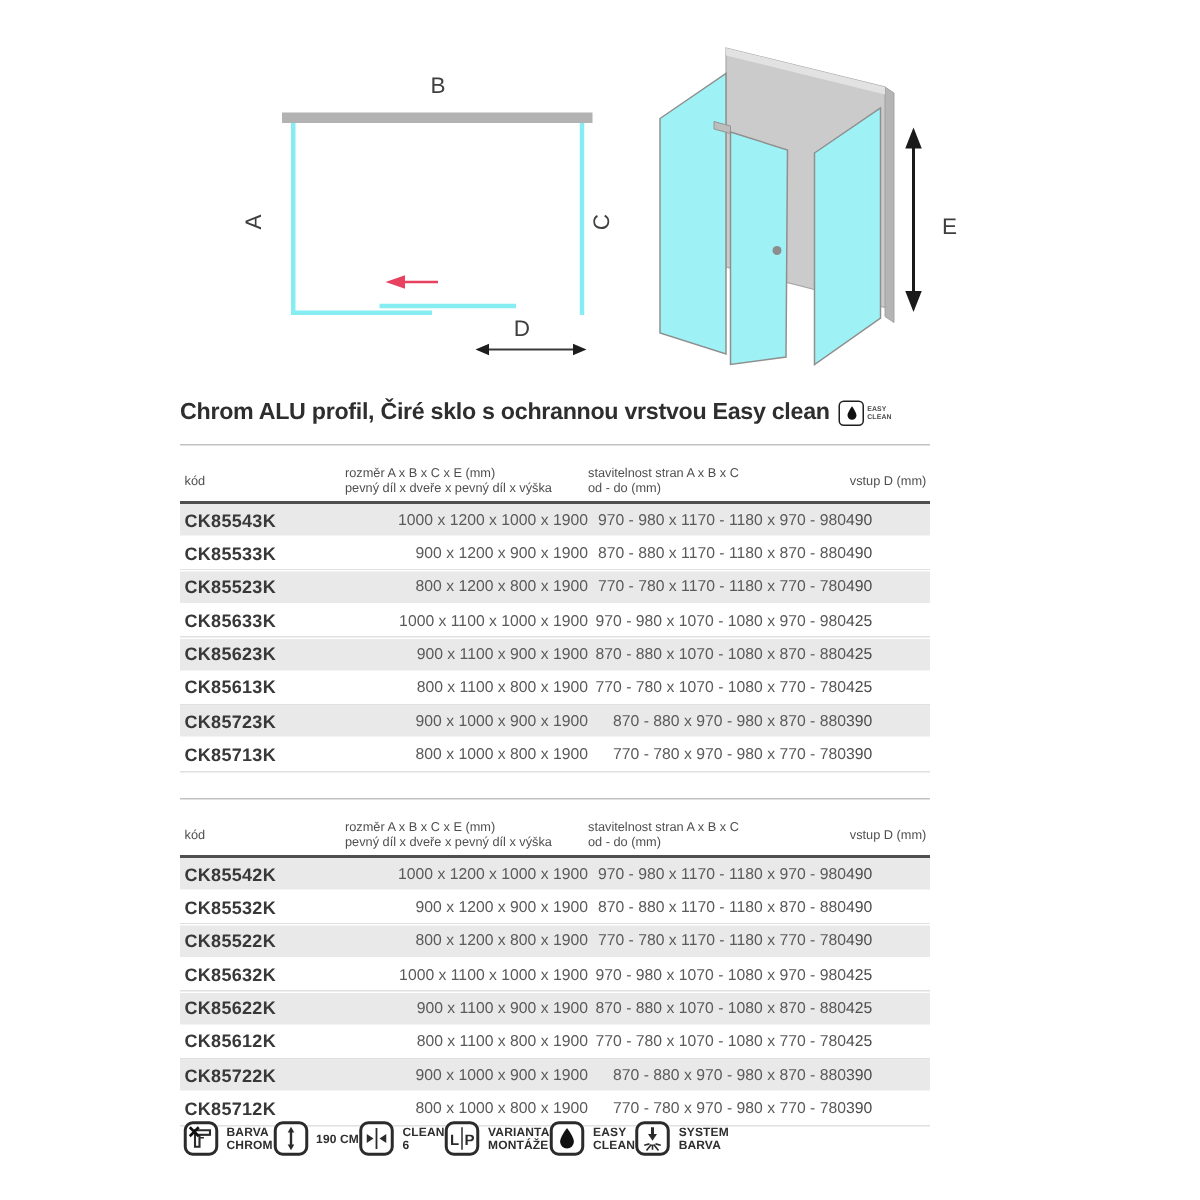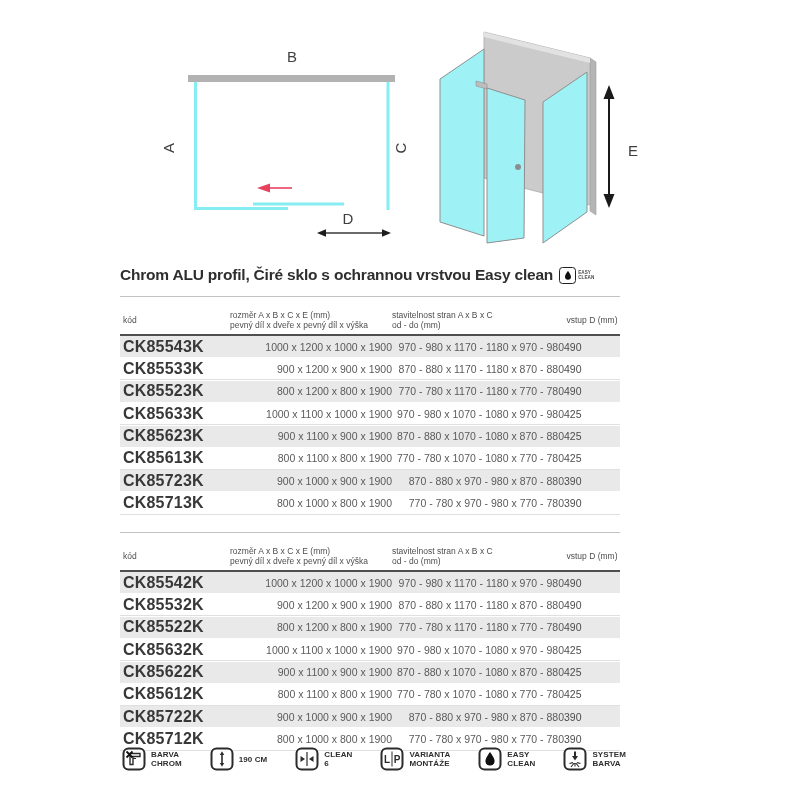--- a/index.html
+++ b/index.html
@@ -21,26 +21,26 @@
          border-top:1px solid #c2c2c2;border-bottom:2.5px solid #4f4f4f;
          padding:13px 0 4px 0;}
   .th{font-size:8.5px;line-height:10px;color:#4e4e4e;}
   .th.left{align-self:center;padding-left:3px;text-align:left;}
   .th.ctr{}
   .th.mid{align-self:center;text-align:center;}
   .tbody > div{display:grid;grid-template-columns:110px 162px 172px 56px;
                height:21px;align-items:center;margin-bottom:1.4px;}
   .tbody > div:nth-of-type(odd){background:#e9e9e9;}
   .tbody > div:nth-of-type(even){box-shadow:0 1px 0 #e0e0e0;}
-  .c-code{padding-left:3px;font-size:16px;font-weight:bold;color:#383838;letter-spacing:.2px;}
+  .c-code{padding-left:3px;font-size:12px;font-weight:bold;color:#383838;letter-spacing:.2px;}
   .c-size,.c-adjust{text-align:right;font-size:10.5px;color:#5a5a5a;}
   .c-entry{text-align:left;font-size:10.5px;color:#4c4c4c;}
 
   
-  .footer{position:absolute;left:122px;top:747px;display:flex;align-items:center;gap:28px;}
+  .footer{position:absolute;left:122px;top:747px;display:flex;align-items:center;gap:0;}
   .fgroup{display:flex;align-items:center;gap:5px;}
   .flabel{font-size:8px;line-height:9px;font-weight:bold;color:#2e2e2e;letter-spacing:.1px;white-space:nowrap;}
 
   svg text{font-family:"Liberation Sans", sans-serif;}
 </style>
 </head>
 <body>
 
 <div class="page">
 

